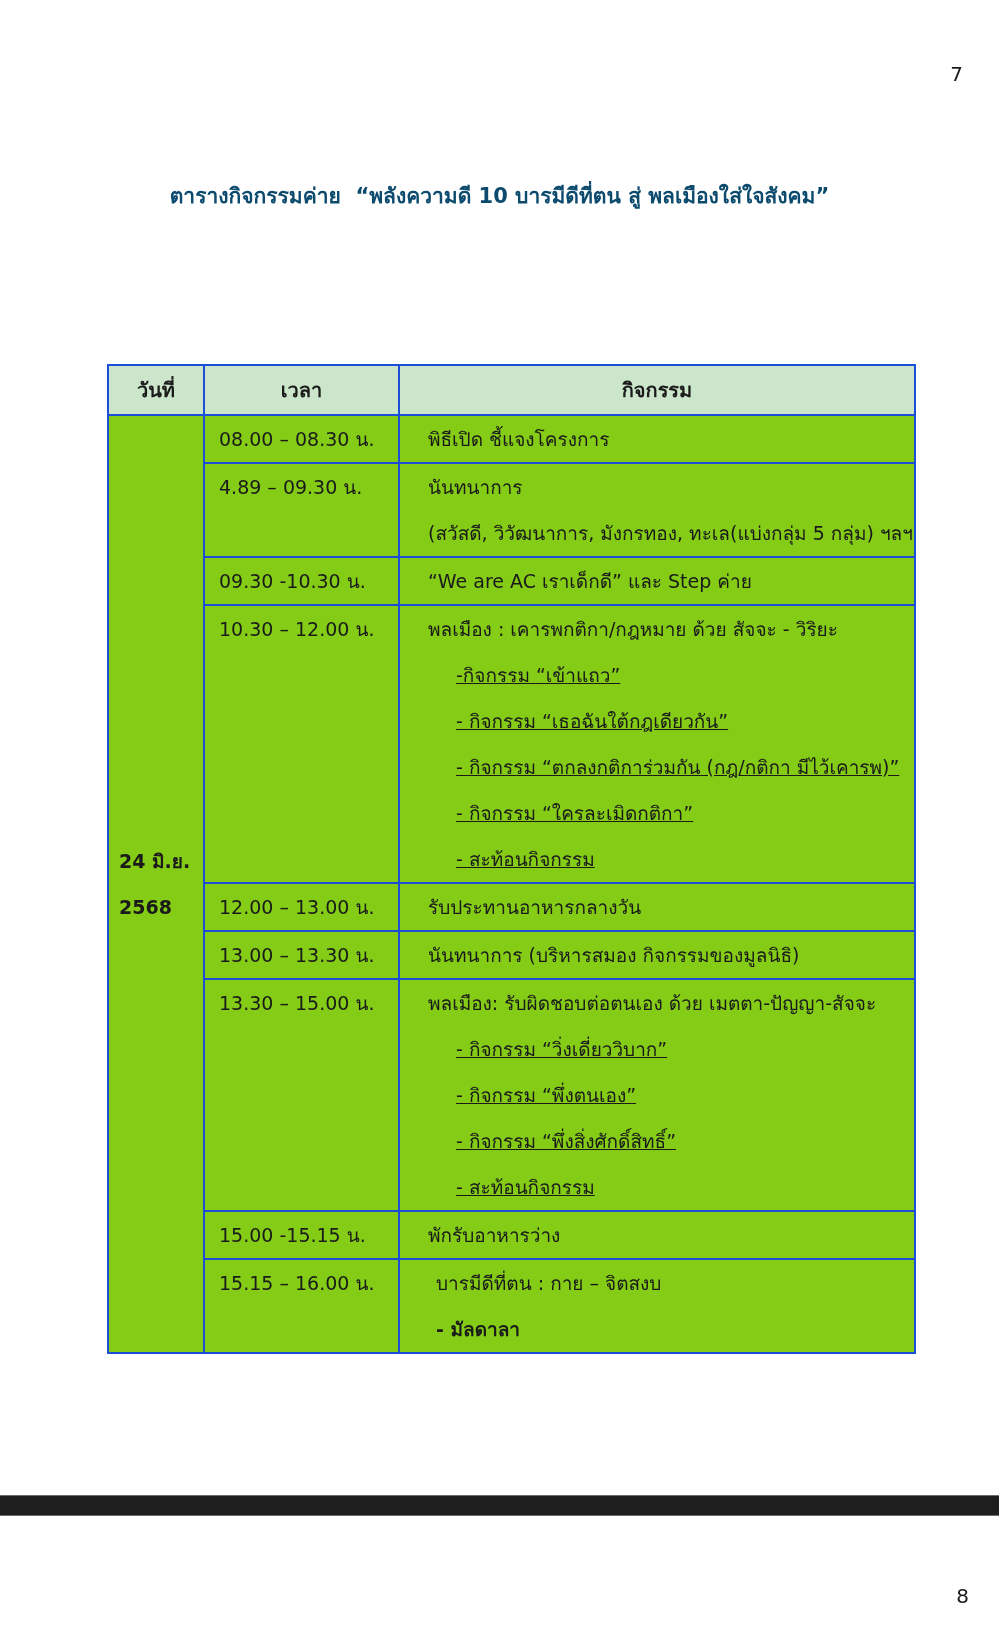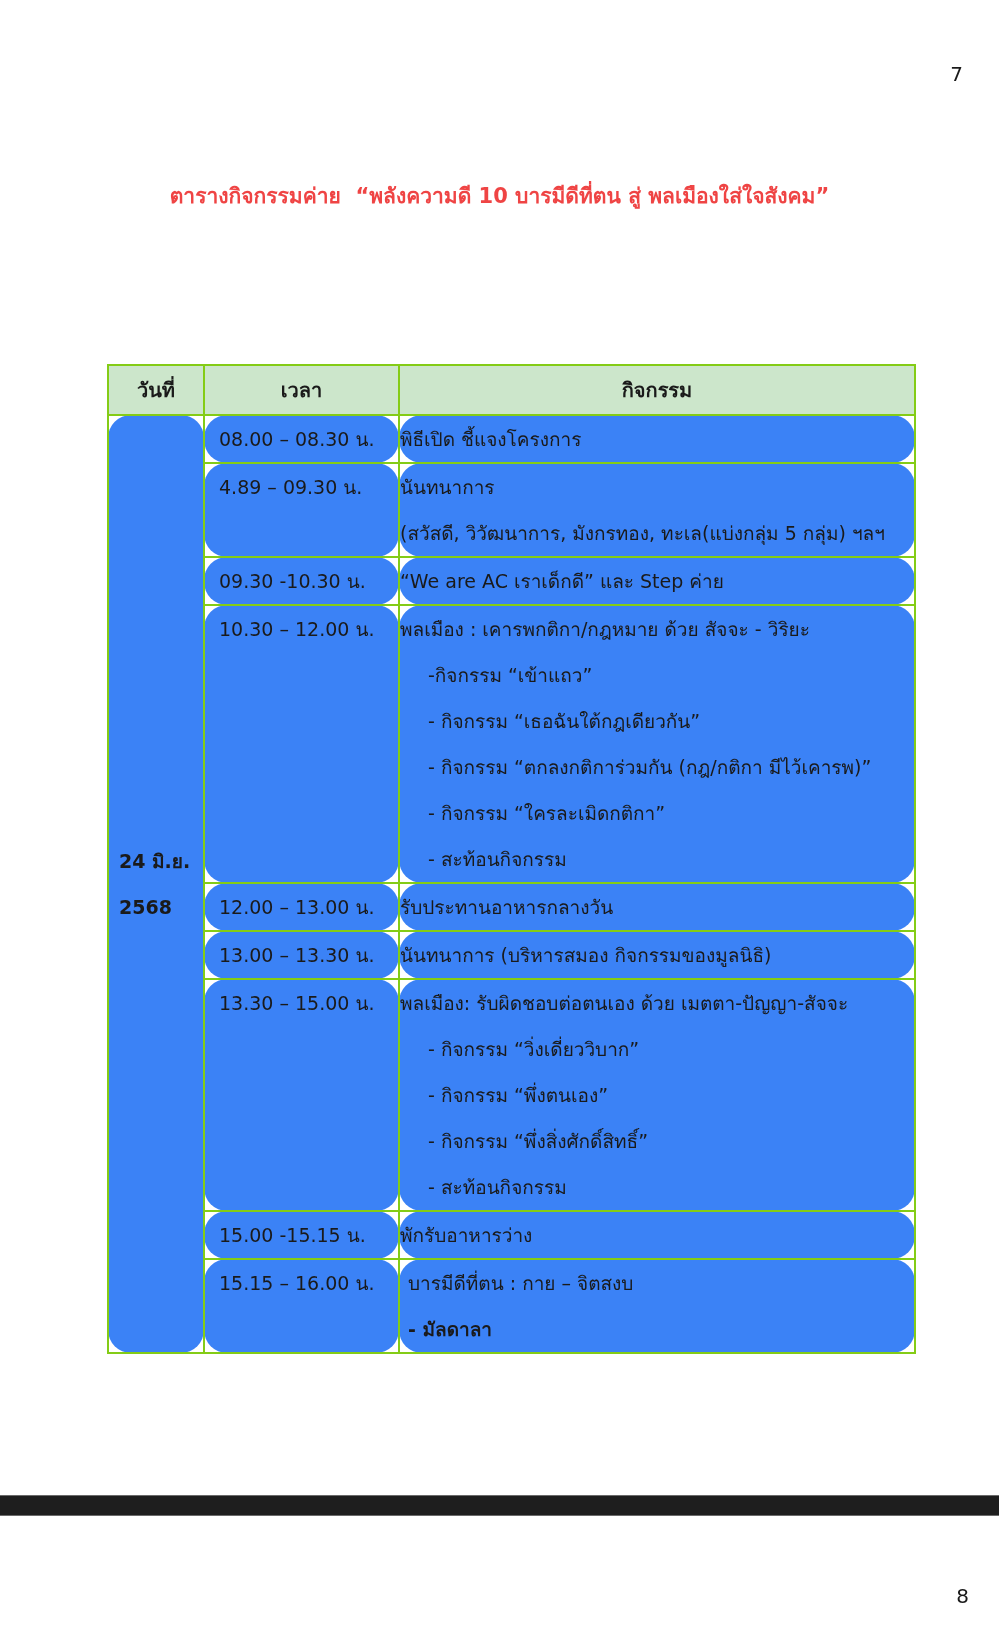--- a/index.html
+++ b/index.html
@@ -24,73 +24,72 @@
   .page-num-bottom { top: 1584px; right: 30px; }
 
   .title-block {
     position: absolute;
     top: 180px;
     left: 0;
     width: 100%;
     text-align: center;
     font-weight: bold;
     font-size: 21px;
-    color: #ef4444;
+    color: #0c4a6e;
   }
   .title-line {
     height: 53px;
     line-height: 33px;
     white-space: pre;
   }
 
   .schedule {
     position: absolute;
     top: 364px;
     left: 107px;
     width: 807px;
     border-collapse: collapse;
     table-layout: fixed;
     font-size: 19px;
   }
   .schedule, .schedule th, .schedule td {
-    border: 2px solid #84cc16;
+    border: 2px solid #1d4ed8;
   }
   .schedule th {
     background: #cce6cb;
     font-weight: bold;
     font-size: 20px;
     height: 50px;
     text-align: center;
     vertical-align: middle;
   }
   .schedule td {
     vertical-align: top;
-    background: #3b82f6;
-    border-radius: 23px;
+    background: #84cc16;
   }
   .date-cell {
     vertical-align: middle !important;
     padding-left: 10px;
   }
   .date-line {
     line-height: 46px;
     white-space: nowrap;
     font-weight: bold;
   }
   .time-cell {
     padding-left: 14px;
     line-height: 46px;
     white-space: nowrap;
   }
-  .act-cell { padding-left: 0; }
+  .act-cell { padding-left: 28px; }
   .act-line {
     line-height: 46px;
     white-space: nowrap;
   }
-  .act-line.indent { padding-left: 28px; }
+  .act-line.indent { padding-left: 28px; text-decoration: underline; }
   .act-line.indent-sm { padding-left: 8px; }
   .act-line.bold { font-weight: bold; }
 
   .black-bar {
     position: absolute;
     top: 1495px;
     left: 0;
     width: 999px;
     height: 21px;
     background: #1e1e1e;

